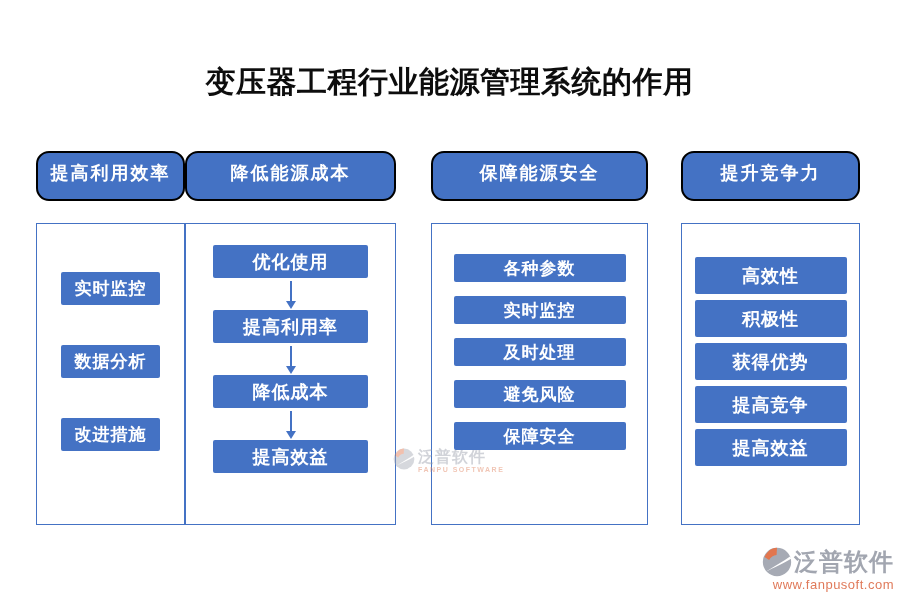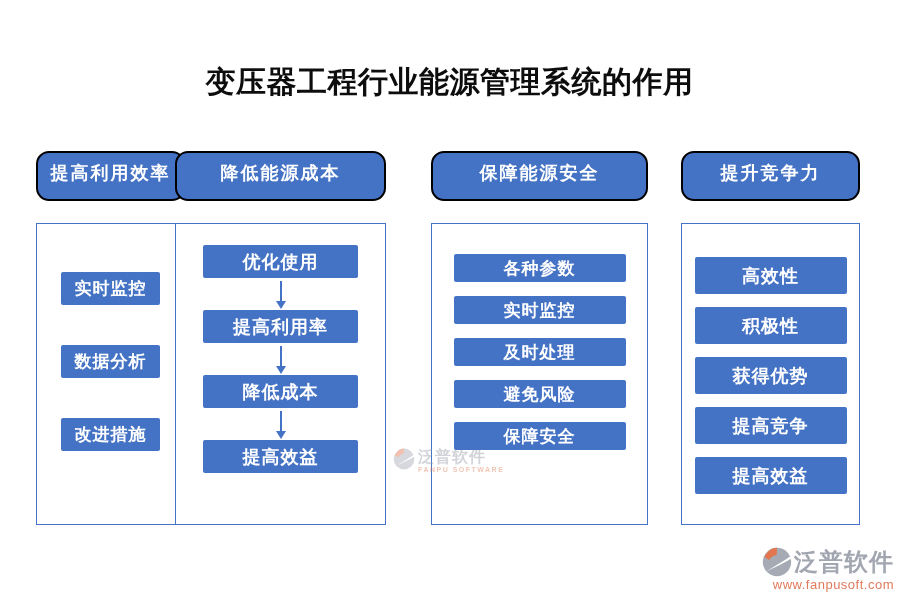--- a/index.html
+++ b/index.html
@@ -27,28 +27,28 @@
   .item-box{
     position:relative;z-index:2;flex:0 0 auto;box-sizing:border-box;
     background:#4472C4;color:#ffffff;font-weight:bold;text-align:center;
     display:flex;align-items:center;justify-content:center;
     border-radius:2px;letter-spacing:1px;
   }
   
   .col-0{left:36px;width:149px;}
   .col-0 .col-body{padding-top:48px;gap:40px;}
   .col-0 .item-box{width:99px;height:33px;font-size:17px;}
-  .col-1{left:175px;width:211px;}
+  .col-1{left:185px;width:211px;}
   .col-1 .col-body{padding-top:21px;}
   .col-1 .item-box{width:155px;height:33px;font-size:18px;}
   .col-2{left:431px;width:217px;}
   .col-2 .col-body{padding-top:30px;gap:14px;}
   .col-2 .item-box{width:172px;height:28px;font-size:17px;}
   .col-3{left:681px;width:179px;}
-  .col-3 .col-body{padding-top:33px;gap:13px;}
+  .col-3 .col-body{padding-top:33px;gap:6px;}
   .col-3 .item-box{width:152px;height:37px;font-size:18px;}
   
   .flow-arrow{
     position:relative;z-index:2;width:2px;height:20px;background:#4472C4;
     margin:3px auto 9px auto;flex:0 0 auto;
   }
   .flow-arrow::after{
     content:"";position:absolute;left:-4px;bottom:-8px;
     border:5px solid transparent;border-top:8px solid #4472C4;border-bottom:none;
   }

